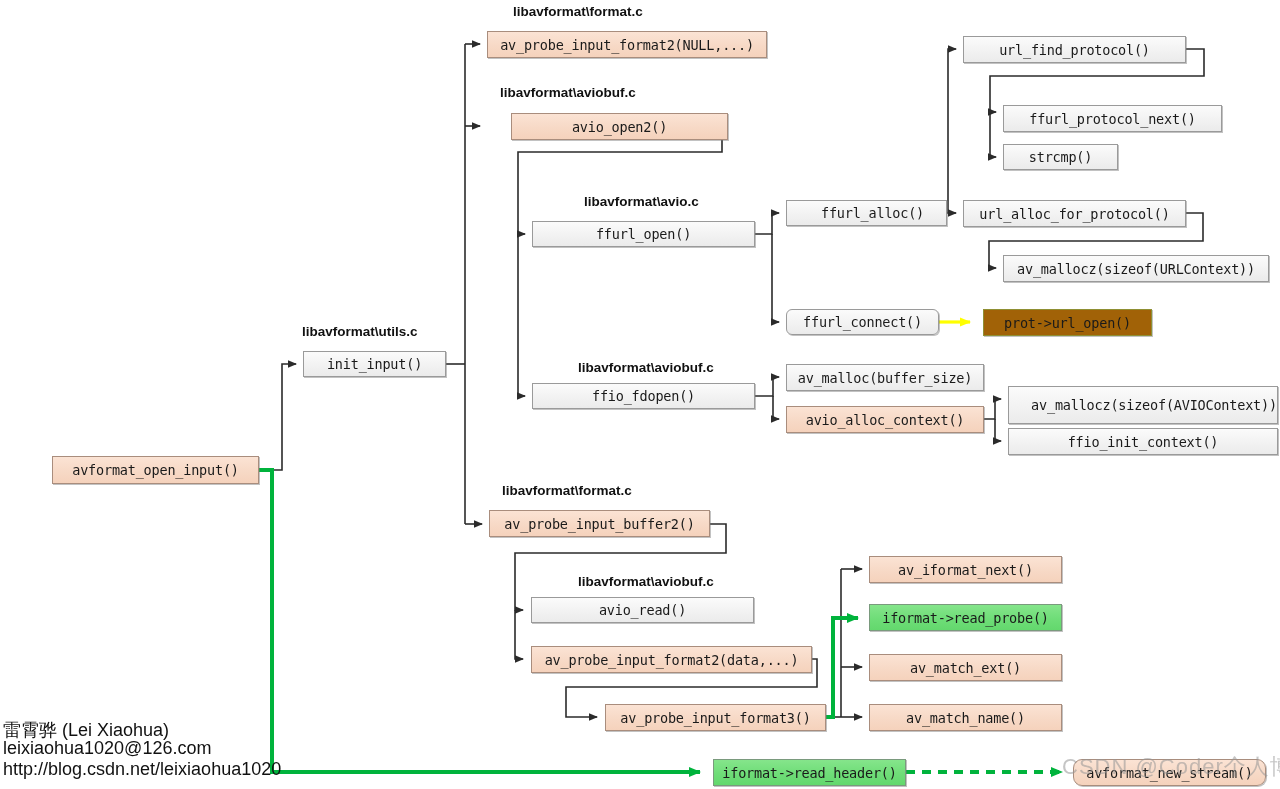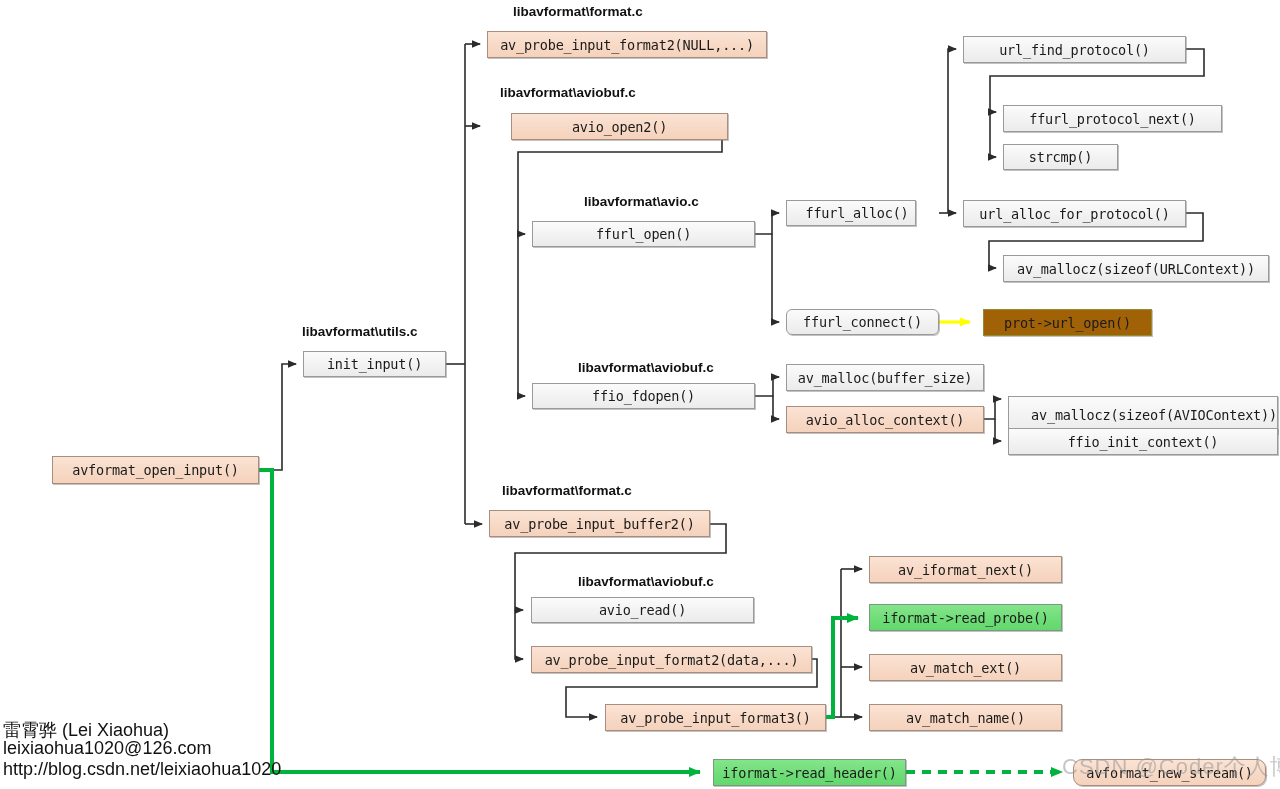--- a/index.html
+++ b/index.html
@@ -106,31 +106,31 @@
     <div class="label" style="left:578px;top:574px;">libavformat\aviobuf.c</div>
   </div>
 
   <div>
     <div class="node peach" style="left:52px;top:456px;width:207px;height:28px;">avformat_open_input()</div>
     <div class="node gray" style="left:303px;top:351px;width:143px;height:26px;">init_input()</div>
     <div class="node peach" style="left:487px;top:31px;width:280px;height:27px;">av_probe_input_format2(NULL,...)</div>
     <div class="node peach" style="left:487px;top:113px;width:217px;height:27px;margin-left:24px;">avio_open2()</div>
     <div class="node gray" style="left:532px;top:221px;width:223px;height:26px;">ffurl_open()</div>
     <div class="node gray" style="left:532px;top:383px;width:223px;height:26px;">ffio_fdopen()</div>
-    <div class="node gray" style="left:786px;top:200px;width:130px;height:26px;padding-left:12px;">ffurl_alloc()</div>
+    <div class="node gray" style="left:786px;top:200px;width:161px;height:26px;padding-left:12px;">ffurl_alloc()</div>
     <div class="node gray" style="left:786px;top:309px;width:153px;height:26px;border-radius:6px;">ffurl_connect()</div>
     <div class="node gray" style="left:963px;top:36px;width:223px;height:27px;">url_find_protocol()</div>
     <div class="node gray" style="left:1003px;top:105px;width:219px;height:27px;">ffurl_protocol_next()</div>
     <div class="node gray" style="left:1003px;top:144px;width:115px;height:26px;">strcmp()</div>
     <div class="node gray" style="left:963px;top:200px;width:223px;height:27px;">url_alloc_for_protocol()</div>
     <div class="node gray" style="left:1003px;top:255px;width:266px;height:27px;">av_mallocz(sizeof(URLContext))</div>
     <div class="node yellow" style="left:983px;top:309px;width:169px;height:27px;">prot-&gt;url_open()</div>
     <div class="node gray" style="left:786px;top:364px;width:198px;height:27px;">av_malloc(buffer_size)</div>
     <div class="node peach" style="left:786px;top:406px;width:198px;height:27px;">avio_alloc_context()</div>
-    <div class="node gray" style="left:1008px;top:396px;width:270px;height:38px;padding-left:22px;">av_mallocz(sizeof(AVIOContext))</div>
+    <div class="node gray" style="left:1008px;top:386px;width:270px;height:38px;padding-left:22px;">av_mallocz(sizeof(AVIOContext))</div>
     <div class="node gray" style="left:1008px;top:428px;width:270px;height:27px;">ffio_init_context()</div>
     <div class="node peach" style="left:489px;top:510px;width:221px;height:27px;">av_probe_input_buffer2()</div>
     <div class="node gray" style="left:531px;top:597px;width:223px;height:26px;">avio_read()</div>
     <div class="node peach" style="left:531px;top:646px;width:281px;height:27px;">av_probe_input_format2(data,...)</div>
     <div class="node peach" style="left:605px;top:704px;width:221px;height:27px;">av_probe_input_format3()</div>
     <div class="node peach" style="left:869px;top:556px;width:193px;height:27px;">av_iformat_next()</div>
     <div class="node green" style="left:869px;top:604px;width:193px;height:27px;">iformat-&gt;read_probe()</div>
     <div class="node peach" style="left:869px;top:654px;width:193px;height:27px;">av_match_ext()</div>
     <div class="node peach" style="left:869px;top:704px;width:193px;height:27px;">av_match_name()</div>
     <div class="node green" style="left:713px;top:759px;width:193px;height:27px;">iformat-&gt;read_header()</div>

